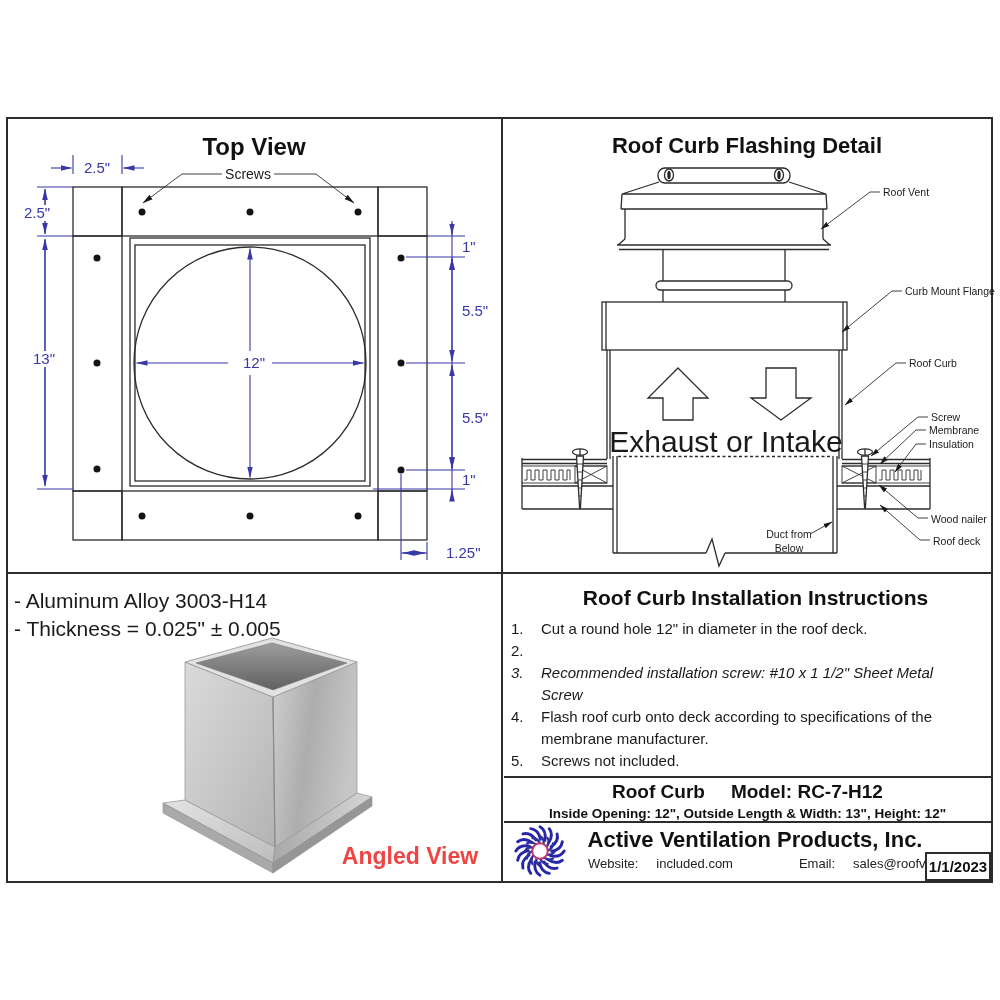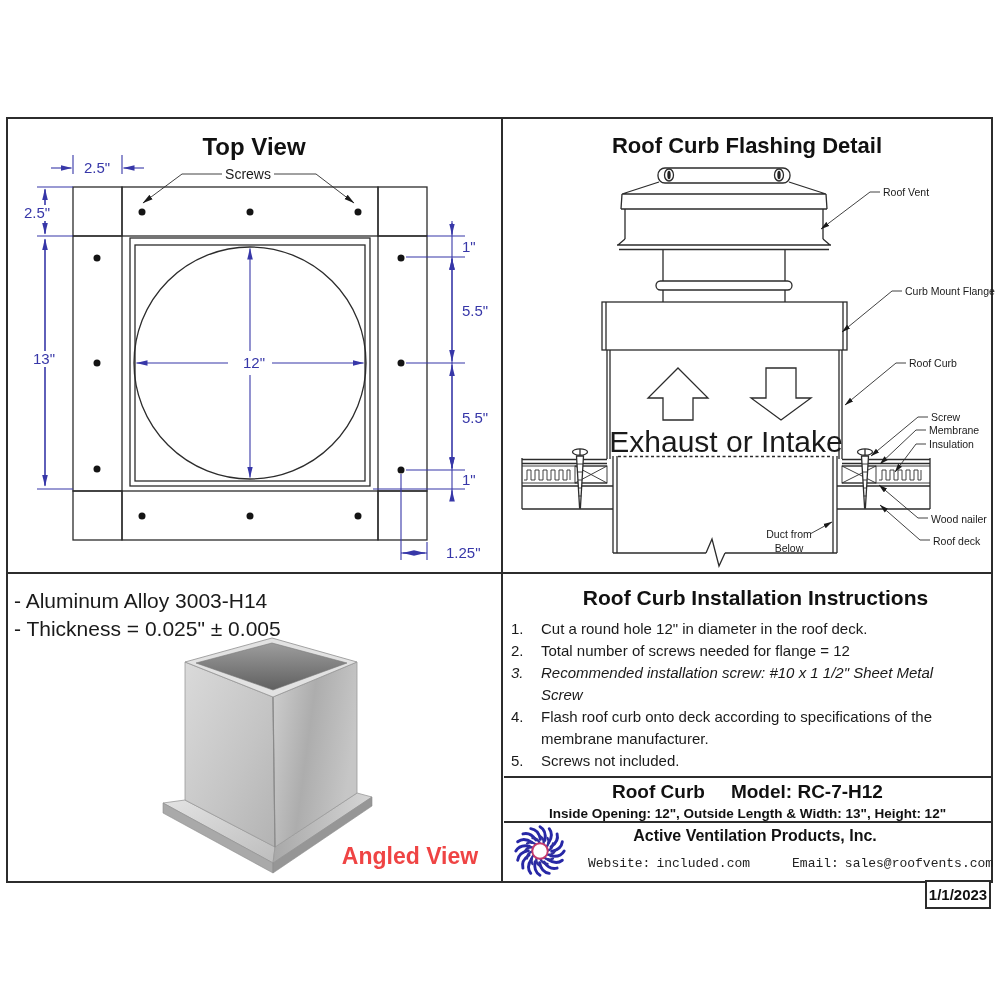--- a/index.html
+++ b/index.html
@@ -27,25 +27,25 @@
   .angled-label{left:310px;top:843px;width:200px;text-align:center;font-size:23px;font-weight:bold;color:#ef4444;}
   .instq{left:504px;top:574px;width:487px;height:202px;color:#1a1a1a;}
   .instq h2{margin:12px 0 8px 0;text-align:center;font-size:21px;color:#111;padding-left:16px;}
   .irow{display:flex;font-size:15px;line-height:22px;}
   .num{width:30px;padding-left:7px;flex:none;}
   .itxt{width:436px;}
   .ital{font-style:italic;}
   .modelrow{left:504px;top:781px;width:487px;text-align:center;color:#111;}
   .m1{font-size:19px;font-weight:bold;display:flex;justify-content:center;gap:26px;}
   .m2{font-size:13.5px;font-weight:bold;margin-top:3px;}
-  .coname{left:580px;top:827px;width:350px;text-align:center;font-size:16px;font-weight:bold;color:#111;white-space:nowrap;}
-  .courls{left:588px;top:856px;font-size:13px;color:#222;display:flex;gap:6px;white-space:nowrap;font-family:Liberation Mono, monospace;}
+  .coname{left:580px;top:827px;width:350px;text-align:center;font-size:22px;font-weight:bold;color:#111;white-space:nowrap;}
+  .courls{left:588px;top:856px;font-size:13px;color:#222;display:flex;gap:18px;white-space:nowrap;}
   .courls .gap{width:30px;}
   .datebox{left:925px;top:852px;width:62px;height:25px;border:2px solid #2c2c2c;background:#fff;
-           display:flex;align-items:center;justify-content:center;font-size:15px;font-weight:bold;color:#111;margin-top:28px;}
+           display:flex;align-items:center;justify-content:center;font-size:15px;font-weight:bold;color:#111;}
 </style>
 </head>
 <body>
 
 <div class="sheet">
 
   <div class="abs frame"></div>
   <div class="abs vdiv"></div>
   <div class="abs hdiv"></div>
   <div class="abs hdiv2"></div>
@@ -299,21 +299,20 @@
   <div class="abs angled-label">Angled View</div>
 
   <div class="abs instq">
     <h2>Roof Curb Installation Instructions</h2>
     <div class="irow">
       <span class="num">1.</span>
       <span class="itxt">Cut a round hole 12" in diameter in the roof deck.</span>
     </div>
     <div class="irow">
       <span class="num">2.</span>
-      <span class="itxt">Total number of screws needed for flange = 12</span>
     </div>
     <div class="irow ital">
       <span class="num">3.</span>
       <span class="itxt">Recommended installation screw: #10 x 1 1/2" Sheet Metal Screw</span>
     </div>
     <div class="irow">
       <span class="num">4.</span>
       <span class="itxt">Flash roof curb onto deck according to specifications of the membrane manufacturer.</span>
     </div>
     <div class="irow">

